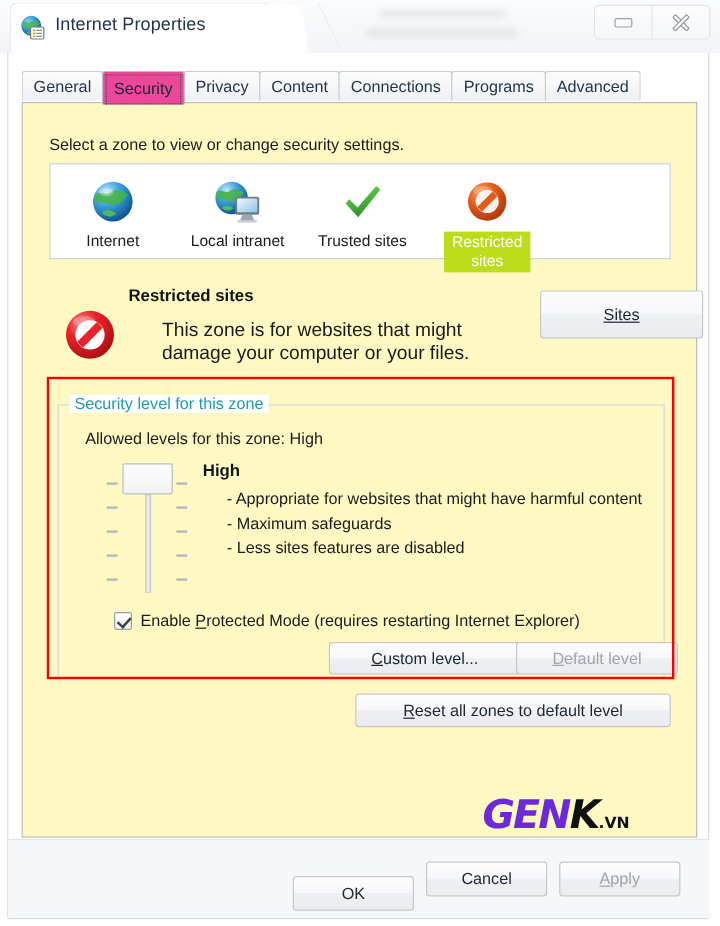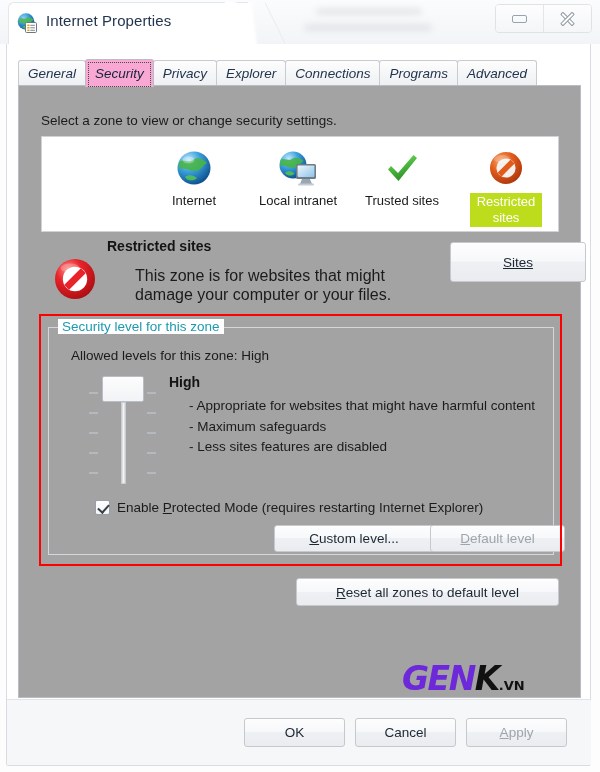--- a/index.html
+++ b/index.html
@@ -140,84 +140,82 @@
   }
   .glyph-close:before { transform: rotate(45deg); }
   .glyph-close:after  { transform: rotate(-45deg); }
 
   
   .tabstrip {
     position: absolute;
     left: 18px; top: 59px;
     height: 27px;
     display: flex;
-    align-items: center;
-    font-style: italic;
+    align-items: flex-start;
   }
   .tab {
     height: 25px;
     padding: 0 9px;
     display: flex;
     align-items: center;
     font-size: 13.5px;
     color: #23354e;
     background: linear-gradient(to bottom,#fdfdfd,#eef0f3);
     border: 1px solid #c8ccd1;
     border-bottom: none;
     border-radius: 3px 3px 0 0;
     margin-right: -1px;
     box-sizing: border-box;
     white-space: nowrap;
     position: relative;
   }
   .tab.selected {
     height: 28px;
-    background: #f9a8d4;
+    background: #ec4899;
     border-color: #b9bdc3;
     z-index: 5;
     color: #15253a;
   }
   .tab.selected .focusring {
     position: absolute;
     left: 2px; top: 2px; right: 2px; bottom: 0px;
     border: 1px dotted #4a4a4a;
     pointer-events: none;
   }
 
   
   .panel {
     position: absolute;
     left: 18px; top: 85px;
     width: 563px;
     height: 613px;
-    background: #a3a3a3;
+    background: #fef9c3;
     border: 1px solid #b9bdc3;
     box-sizing: border-box;
   }
 
   .intro-text {
     position: absolute;
     left: 22px; top: 27px;
     font-size: 13.5px;
     color: #1b1b1b;
   }
 
   
   .zonebox {
     position: absolute;
     left: 22px; top: 50px;
     width: 518px;
-    height: 96px;
+    height: 80px;
     border: 1px solid #cfd3d8;
     background: #ffffff;
     box-sizing: border-box;
     display: flex;
     align-items: flex-start;
     padding-top: 7px;
-    justify-content: flex-end;
   }
   .zone {
     width: 104px;
     display: flex;
     flex-direction: column;
     align-items: center;
     padding-top: 3px;
   }
   .zone-icon {
     width: 42px; height: 42px;
@@ -301,21 +299,21 @@
     height: 252px;
     border: 2px solid #ff0000;
     box-sizing: border-box;
     pointer-events: none;
     z-index: 9;
   }
 
   
   .groupbox {
     position: absolute;
-    left: 29px; top: 241px;
+    left: 29px; top: 251px;
     width: 506px;
     height: 228px;
     border: 1px solid #d4d8dd;
     box-sizing: border-box;
   }
   .groupbox-title {
     position: absolute;
     left: 9px; top: -9px;
     background: #ffffff;
     padding: 0 4px;
@@ -454,21 +452,21 @@
   
   .bottombar {
     position: absolute;
     left: 7px; top: 699px;
     width: 584px;
     height: 66px;
     background: #f6f7f9;
     border-top: 1px solid #e1e5ea;
     box-sizing: border-box;
   }
-  .btn-ok     { position: absolute; left: 237px; top: 18px; width: 101px; height: 29px; }
+  .btn-ok     { position: absolute; left: 237px; top: 30px; width: 101px; height: 29px; }
   .btn-cancel { position: absolute; left: 348px; top: 18px; width: 101px; height: 29px; }
   .btn-apply  { position: absolute; left: 459px; top: 18px; width: 101px; height: 29px; }
 </style>
 </head>
 <body>
 
 <div class="window">
 
   <div class="win-outer-border"></div>
 
@@ -519,21 +517,21 @@
       <span>General</span>
     </div>
     <div class="tab selected">
       <span>Security</span>
       <span class="focusring"></span>
     </div>
     <div class="tab">
       <span>Privacy</span>
     </div>
     <div class="tab">
-      <span>Explorer</span>
+      <span>Content</span>
     </div>
     <div class="tab">
       <span>Connections</span>
     </div>
     <div class="tab">
       <span>Programs</span>
     </div>
     <div class="tab">
       <span>Advanced</span>
     </div>

